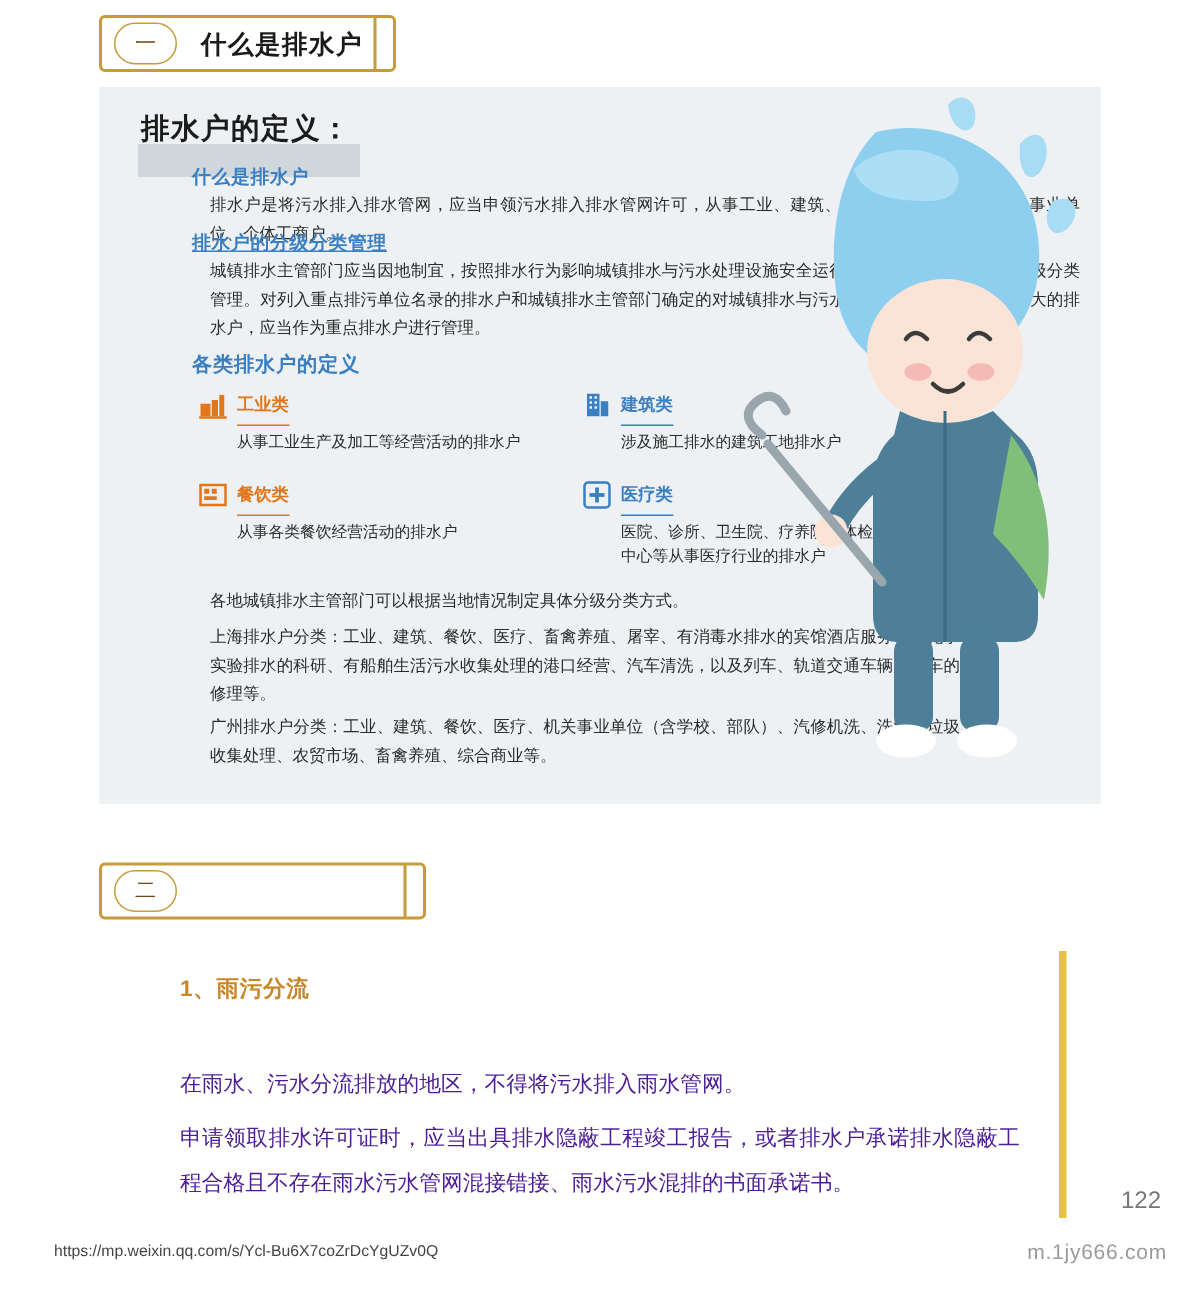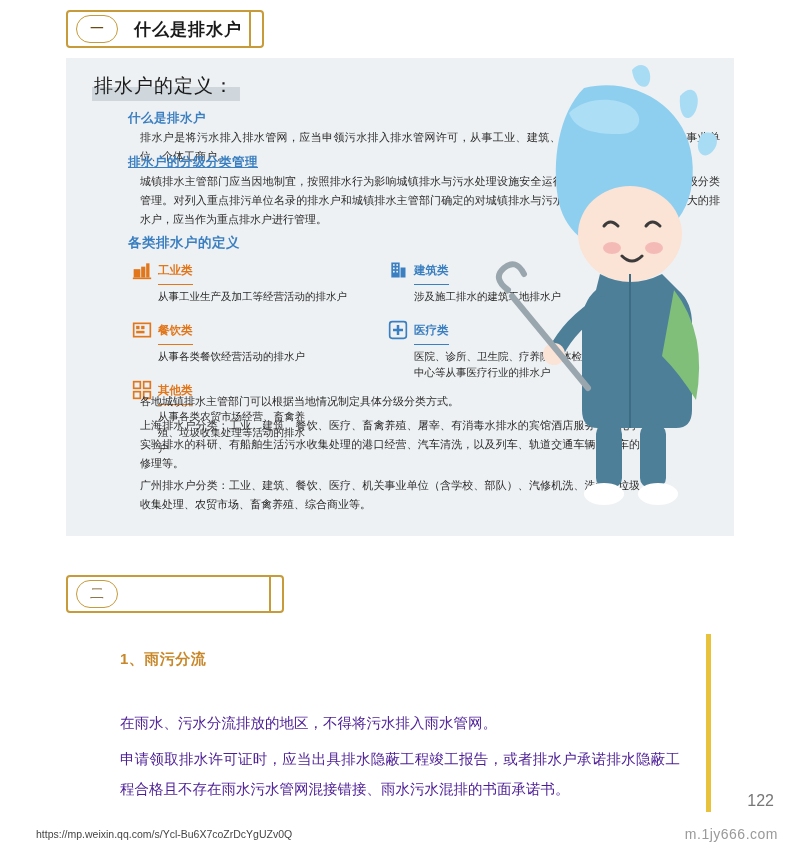--- a/index.html
+++ b/index.html
@@ -64,24 +64,24 @@
     width: 668px;
     height: 478px;
     background: #eef1f3;
     overflow: hidden;
   }
   .card-title {
     position: absolute;
     left: 26px;
     top: 14px;
     font-size: 19px;
-    font-weight: normal;
+    font-weight: bold;
     color: #1b1b1b;
     background: linear-gradient(to top, #cfd7dd 48%, rgba(255,255,255,0) 48%);
-    padding: 1px 6px 2px 2px;
+    padding: 1px 6px 19px 2px;
     letter-spacing: 1px;
     text-align: center;
   }
   .sub-head {
     position: absolute;
     font-size: 12.5px;
     font-weight: bold;
     color: #3a7fc1;
     letter-spacing: .5px;
   }
@@ -252,30 +252,20 @@
   <div class="cat" style="left:348px; top:262px; width:170px;">
     <svg class="cat-icon" viewBox="0 0 24 24">
       <rect x="2" y="2" width="20" height="20" rx="3" fill="none" stroke="#3a7fc1" stroke-width="2"></rect>
       <rect x="10.5" y="6" width="3" height="12" fill="#3a7fc1"></rect>
       <rect x="6" y="10.5" width="12" height="3" fill="#3a7fc1"></rect>
     </svg>
     <div class="cat-label blue">医疗类</div>
     <div class="cat-desc">医院、诊所、卫生院、疗养院、体检中心等从事医疗行业的排水户</div>
   </div>
 
-  <div class="cat" style="left:92px; top:322px; width:150px;">
-    <svg class="cat-icon" viewBox="0 0 24 24">
-      <rect x="2" y="2" width="8" height="8" fill="none" stroke="#e2761b" stroke-width="2"></rect>
-      <rect x="14" y="2" width="8" height="8" fill="none" stroke="#e2761b" stroke-width="2"></rect>
-      <rect x="2" y="14" width="8" height="8" fill="none" stroke="#e2761b" stroke-width="2"></rect>
-      <rect x="14" y="14" width="8" height="8" fill="none" stroke="#e2761b" stroke-width="2"></rect>
-    </svg>
-    <div class="cat-label">其他类</div>
-    <div class="cat-desc">从事各类农贸市场经营、畜禽养殖、垃圾收集处理等活动的排水户</div>
-  </div>
 
   <div class="para" style="left:74px; top:332px; width:420px; top:334px;">各地城镇排水主管部门可以根据当地情况制定具体分级分类方式。</div>
   <div class="para" style="left:74px; top:358px; width:500px;">上海排水户分类：工业、建筑、餐饮、医疗、畜禽养殖、屠宰、有消毒水排水的宾馆酒店服务、有化学实验排水的科研、有船舶生活污水收集处理的港口经营、汽车清洗，以及列车、轨道交通车辆、汽车的修理等。</div>
   <div class="para" style="left:74px; top:418px; width:500px;">广州排水户分类：工业、建筑、餐饮、医疗、机关事业单位（含学校、部队）、汽修机洗、洗涤、垃圾收集处理、农贸市场、畜禽养殖、综合商业等。</div>
 
   <svg class="mascot" viewBox="0 0 300 478">
 
     <path d="M150 30 C200 18 252 48 258 100 C264 150 236 182 196 190 C160 197 130 176 124 140 C118 104 124 56 150 30 Z" fill="#8ecff0"></path>
     <path d="M246 38 C258 24 268 36 262 52 C256 66 244 62 246 38 Z" fill="#a8dcf5"></path>
     <path d="M198 12 C206 2 218 8 216 22 C214 34 200 30 198 12 Z" fill="#a8dcf5"></path>

